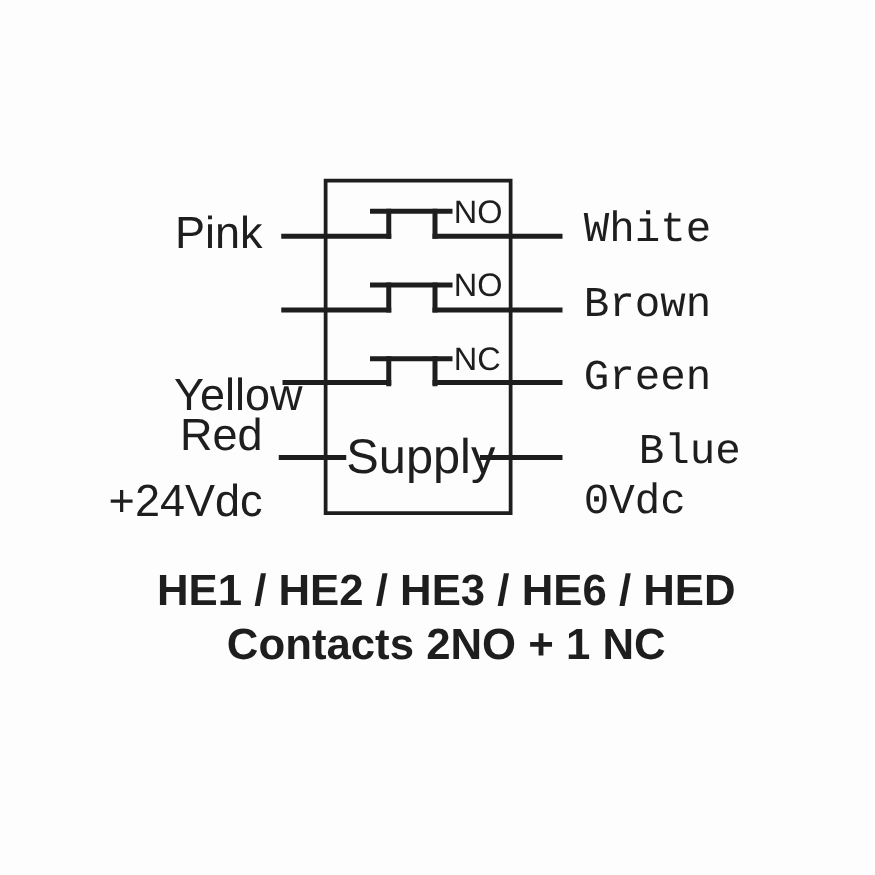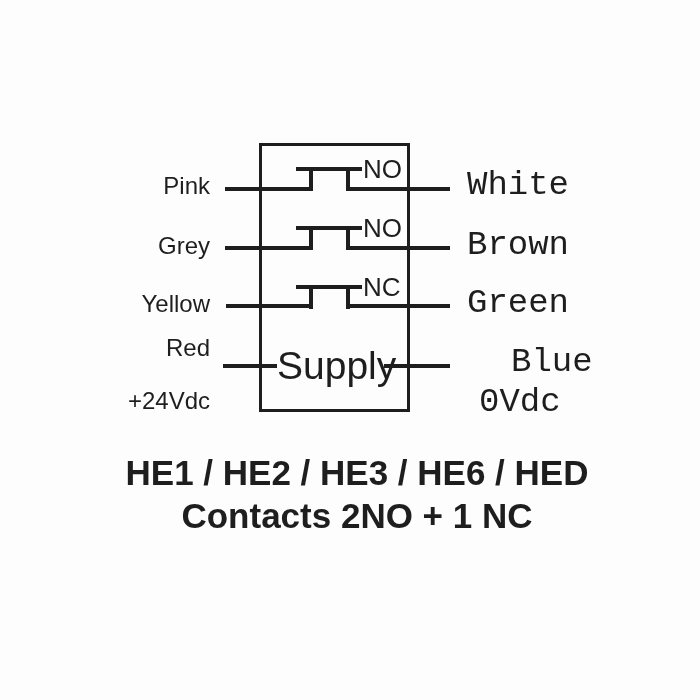--- a/index.html
+++ b/index.html
@@ -69,40 +69,40 @@
     position: absolute;
     left: 277px; top: 349px; width: 107px;
     text-align: center;
     font-size: 39px; line-height: 34px;
     white-space: nowrap;
   }
   
   .llabel {
     position: absolute; left: 0; width: 210px;
     text-align: right;
-    font-size: 24px; line-height: 40px;
+    font-size: 36px; line-height: 40px;
     white-space: nowrap;
   }
   .l0 { top: 166px; }
   .l1 { top: 226px; }
-  .l2 { top: 284px; }
+  .l2 { top: 296px; margin-left: 32px; }
   .l3 { top: 328px; }
   .l3sub { top: 381px; }
   
   .rlabel {
     position: absolute; left: 467px;
     font-size: 34px; line-height: 40px;
     white-space: nowrap;
     font-family: Liberation Mono, monospace;
   }
   .r0 { top: 165px; }
   .r1 { top: 225px; }
   .r2 { top: 283px; }
   .r3 { top: 342px; margin-left: 44px; }
-  .r3sub { top: 382px; margin-left: 12px; }
+  .r3sub { top: 382px; }
   
   .caption {
     position: absolute; left: 0; width: 700px;
     text-align: center;
     font-size: 35px; line-height: 44px;
     font-weight: bold;
     transform: translateX(7px);
     white-space: nowrap;
   }
   .cap1 { top: 451px; }
@@ -127,21 +127,20 @@
   <div class="rlabel r0">White</div>
 
   <i class="wire wl1"></i>
   <i class="wire wr1"></i>
   <div class="bridge b1">
     <i class="bar"></i>
     <i class="leg leg-l"></i>
     <i class="leg leg-r"></i>
   </div>
   <div class="contact-label c1">NO</div>
-  <div class="llabel l1">Grey</div>
   <div class="rlabel r1">Brown</div>
 
   <i class="wire wl2"></i>
   <i class="wire wr2"></i>
   <div class="bridge b2">
     <i class="bar"></i>
     <i class="leg leg-l"></i>
     <i class="leg leg-r"></i>
   </div>
   <div class="contact-label c2">NC</div>

